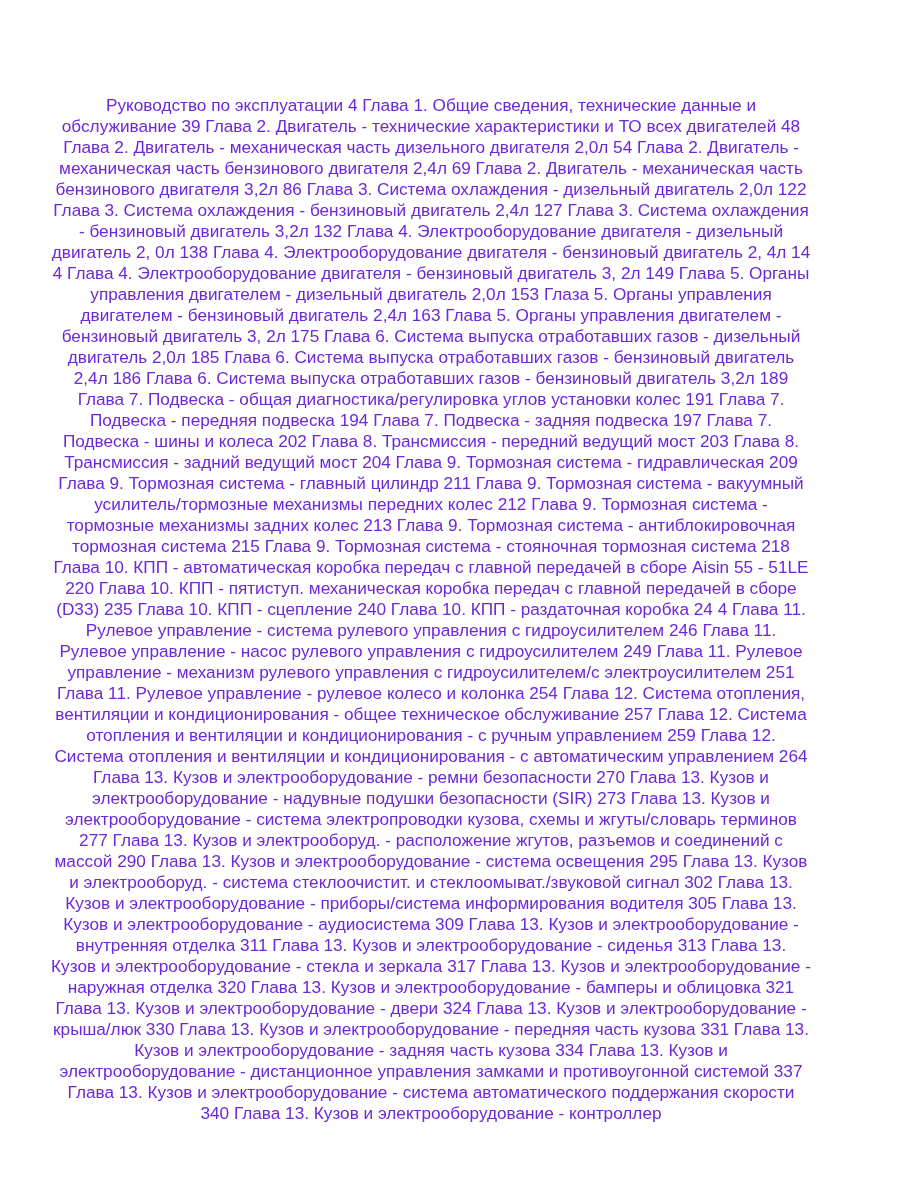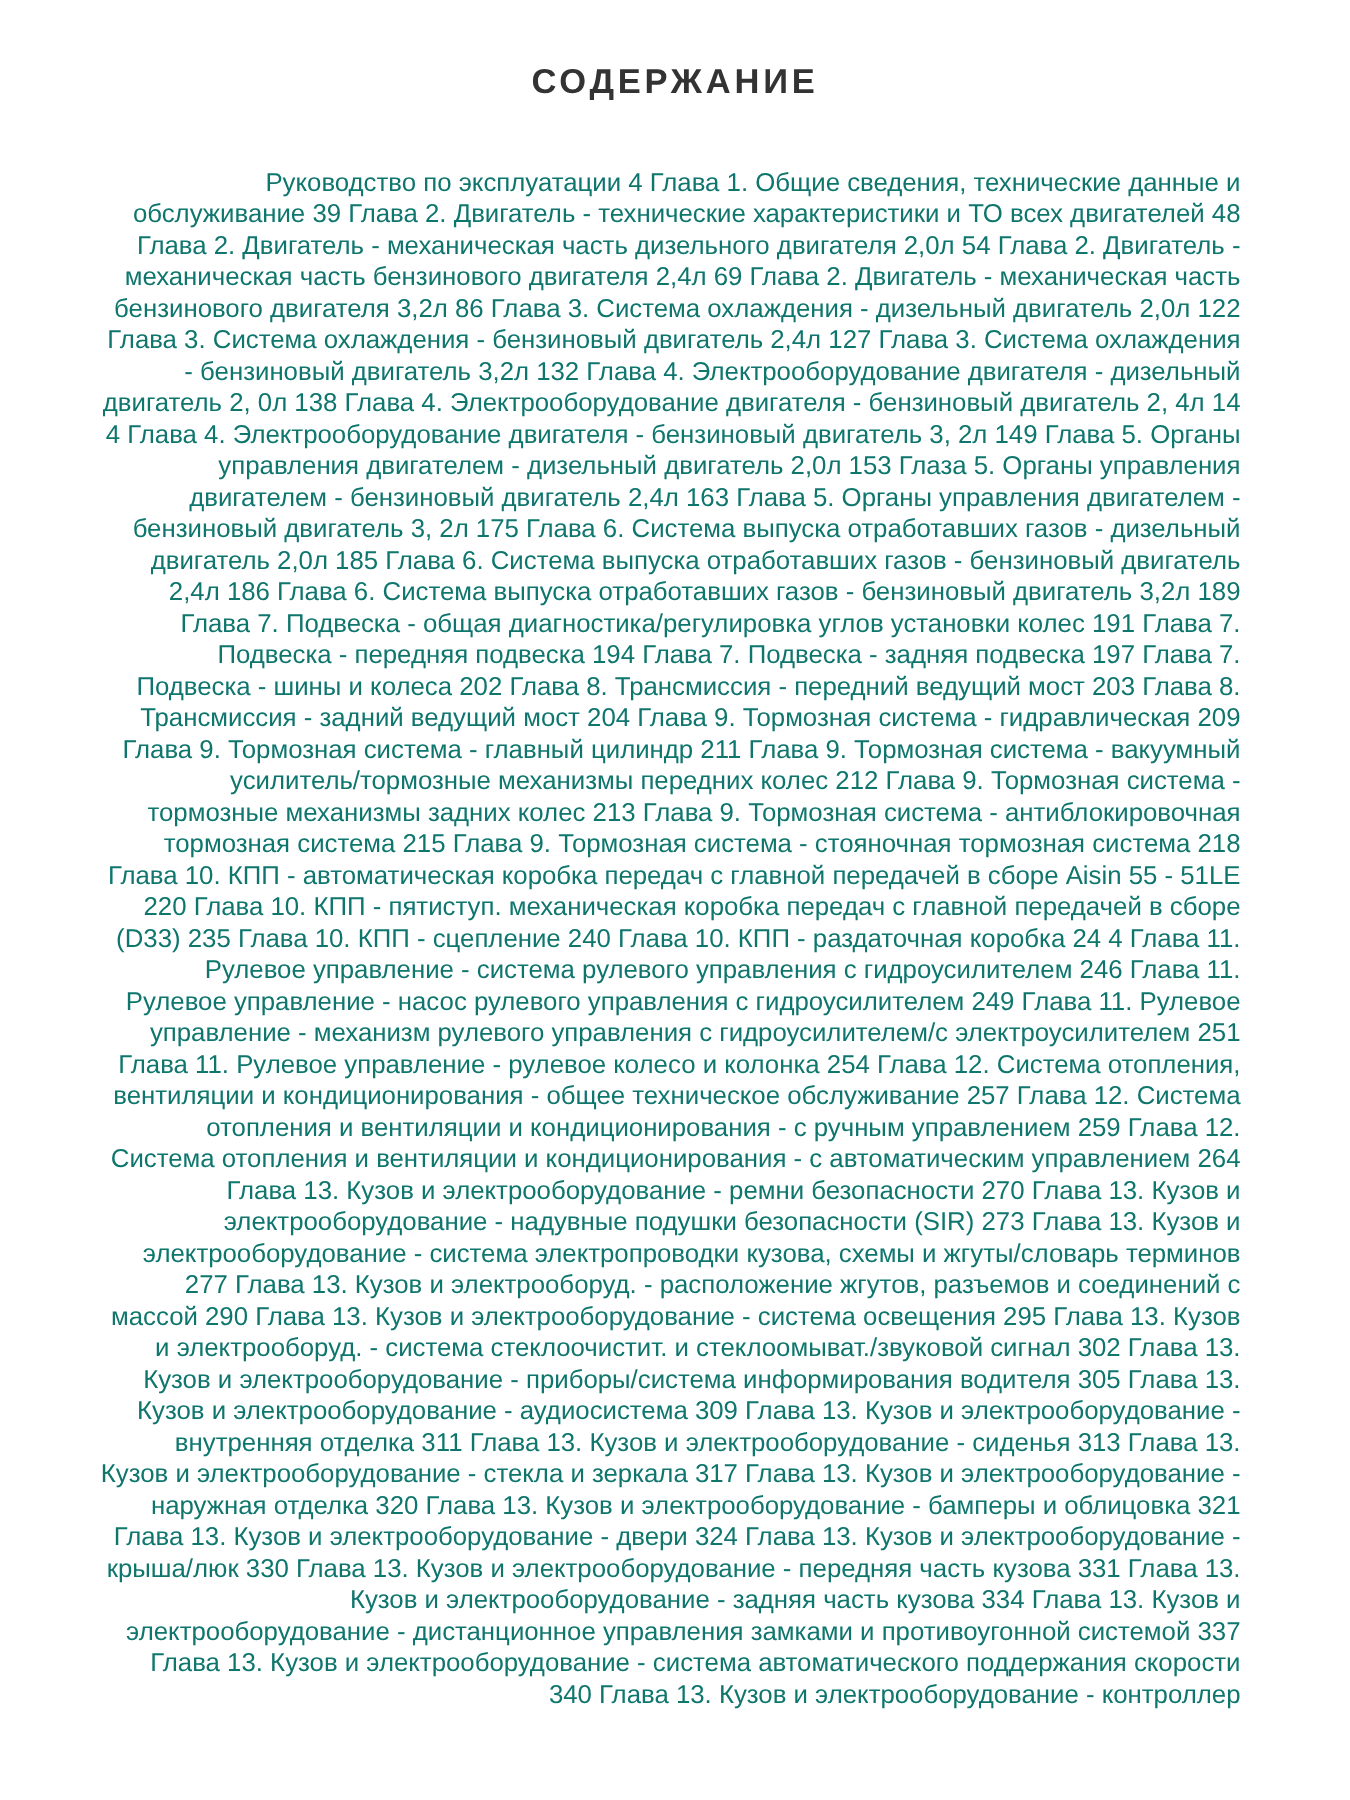--- a/index.html
+++ b/index.html
@@ -33,27 +33,26 @@
       letter-spacing: 2.5px;
       color: #333333;
       margin: 0;
       line-height: 28px;
     }
     .toc {
       position: absolute;
       top: 95px;
       left: 51px;
       width: 760px;
-      margin: 16px;
+      margin: 0;
       font-family: "Liberation Sans", sans-serif;
       font-size: 17.2px;
       line-height: 21px;
-      color: #0f766e;
-      text-align: right;
+      color: #6d28d9;
+      text-align: center;
     }
   </style>
 </head>
 <body>
 
 <div class="page">
-  <h1 class="title">СОДЕРЖАНИЕ</h1>
   <p class="toc">Руководство по эксплуатации 4 Глава 1. Общие сведения, технические данные и обслуживание 39 Глава 2. Двигатель - технические характеристики и ТО всех двигателей 48 Глава 2. Двигатель - механическая часть дизельного двигателя 2,0л 54 Глава 2. Двигатель - механическая часть бензинового двигателя 2,4л 69 Глава 2. Двигатель - механическая часть бензинового двигателя 3,2л 86 Глава 3. Система охлаждения - дизельный двигатель 2,0л 122 Глава 3. Система охлаждения - бензиновый двигатель 2,4л 127 Глава 3. Система охлаждения - бензиновый двигатель 3,2л 132 Глава 4. Электрооборудование двигателя - дизельный двигатель 2, 0л 138 Глава 4. Электрооборудование двигателя - бензиновый двигатель 2, 4л 14 4 Глава 4. Электрооборудование двигателя - бензиновый двигатель 3, 2л 149 Глава 5. Органы управления двигателем - дизельный двигатель 2,0л 153 Глаза 5. Органы управления двигателем - бензиновый двигатель 2,4л 163 Глава 5. Органы управления двигателем - бензиновый двигатель 3, 2л 175 Глава 6. Система выпуска отработавших газов - дизельный двигатель 2,0л 185 Глава 6. Система выпуска отработавших газов - бензиновый двигатель 2,4л 186 Глава 6. Система выпуска отработавших газов - бензиновый двигатель 3,2л 189 Глава 7. Подвеска - общая диагностика/регулировка углов установки колес 191 Глава 7. Подвеска - передняя подвеска 194 Глава 7. Подвеска - задняя подвеска 197 Глава 7. Подвеска - шины и колеса 202 Глава 8. Трансмиссия - передний ведущий мост 203 Глава 8. Трансмиссия - задний ведущий мост 204 Глава 9. Тормозная система - гидравлическая 209 Глава 9. Тормозная система - главный цилиндр 211 Глава 9. Тормозная система - вакуумный усилитель/тормозные механизмы передних колес 212 Глава 9. Тормозная система - тормозные механизмы задних колес 213 Глава 9. Тормозная система - антиблокировочная тормозная система 215 Глава 9. Тормозная система - стояночная тормозная система 218 Глава 10. КПП - автоматическая коробка передач с главной передачей в сборе Aisin 55 - 51LE 220 Глава 10. КПП - пятиступ. механическая коробка передач с главной передачей в сборе (D33) 235 Глава 10. КПП - сцепление 240 Глава 10. КПП - раздаточная коробка 24 4 Глава 11. Рулевое управление - система рулевого управления с гидроусилителем 246 Глава 11. Рулевое управление - насос рулевого управления с гидроусилителем 249 Глава 11. Рулевое управление - механизм рулевого управления с гидроусилителем/с электроусилителем 251 Глава 11. Рулевое управление - рулевое колесо и колонка 254 Глава 12. Система отопления, вентиляции и кондиционирования - общее техническое обслуживание 257 Глава 12. Система отопления и вентиляции и кондиционирования - с ручным управлением 259 Глава 12. Система отопления и вентиляции и кондиционирования - с автоматическим управлением 264 Глава 13. Кузов и электрооборудование - ремни безопасности 270 Глава 13. Кузов и электрооборудование - надувные подушки безопасности (SIR) 273 Глава 13. Кузов и электрооборудование - система электропроводки кузова, схемы и жгуты/словарь терминов 277 Глава 13. Кузов и электрооборуд. - расположение жгутов, разъемов и соединений с массой 290 Глава 13. Кузов и электрооборудование - система освещения 295 Глава 13. Кузов и электрооборуд. - система стеклоочистит. и стеклоомыват./звуковой сигнал 302 Глава 13. Кузов и электрооборудование - приборы/система информирования водителя 305 Глава 13. Кузов и электрооборудование - аудиосистема 309 Глава 13. Кузов и электрооборудование - внутренняя отделка 311 Глава 13. Кузов и электрооборудование - сиденья 313 Глава 13. Кузов и электрооборудование - стекла и зеркала 317 Глава 13. Кузов и электрооборудование - наружная отделка 320 Глава 13. Кузов и электрооборудование - бамперы и облицовка 321 Глава 13. Кузов и электрооборудование - двери 324 Глава 13. Кузов и электрооборудование - крыша/люк 330 Глава 13. Кузов и электрооборудование - передняя часть кузова 331 Глава 13. Кузов и электрооборудование - задняя часть кузова 334 Глава 13. Кузов и электрооборудование - дистанционное управления замками и противоугонной системой 337 Глава 13. Кузов и электрооборудование - система автоматического поддержания скорости 340 Глава 13. Кузов и электрооборудование - контроллер</p>
 </div>
 
 </body></html>

